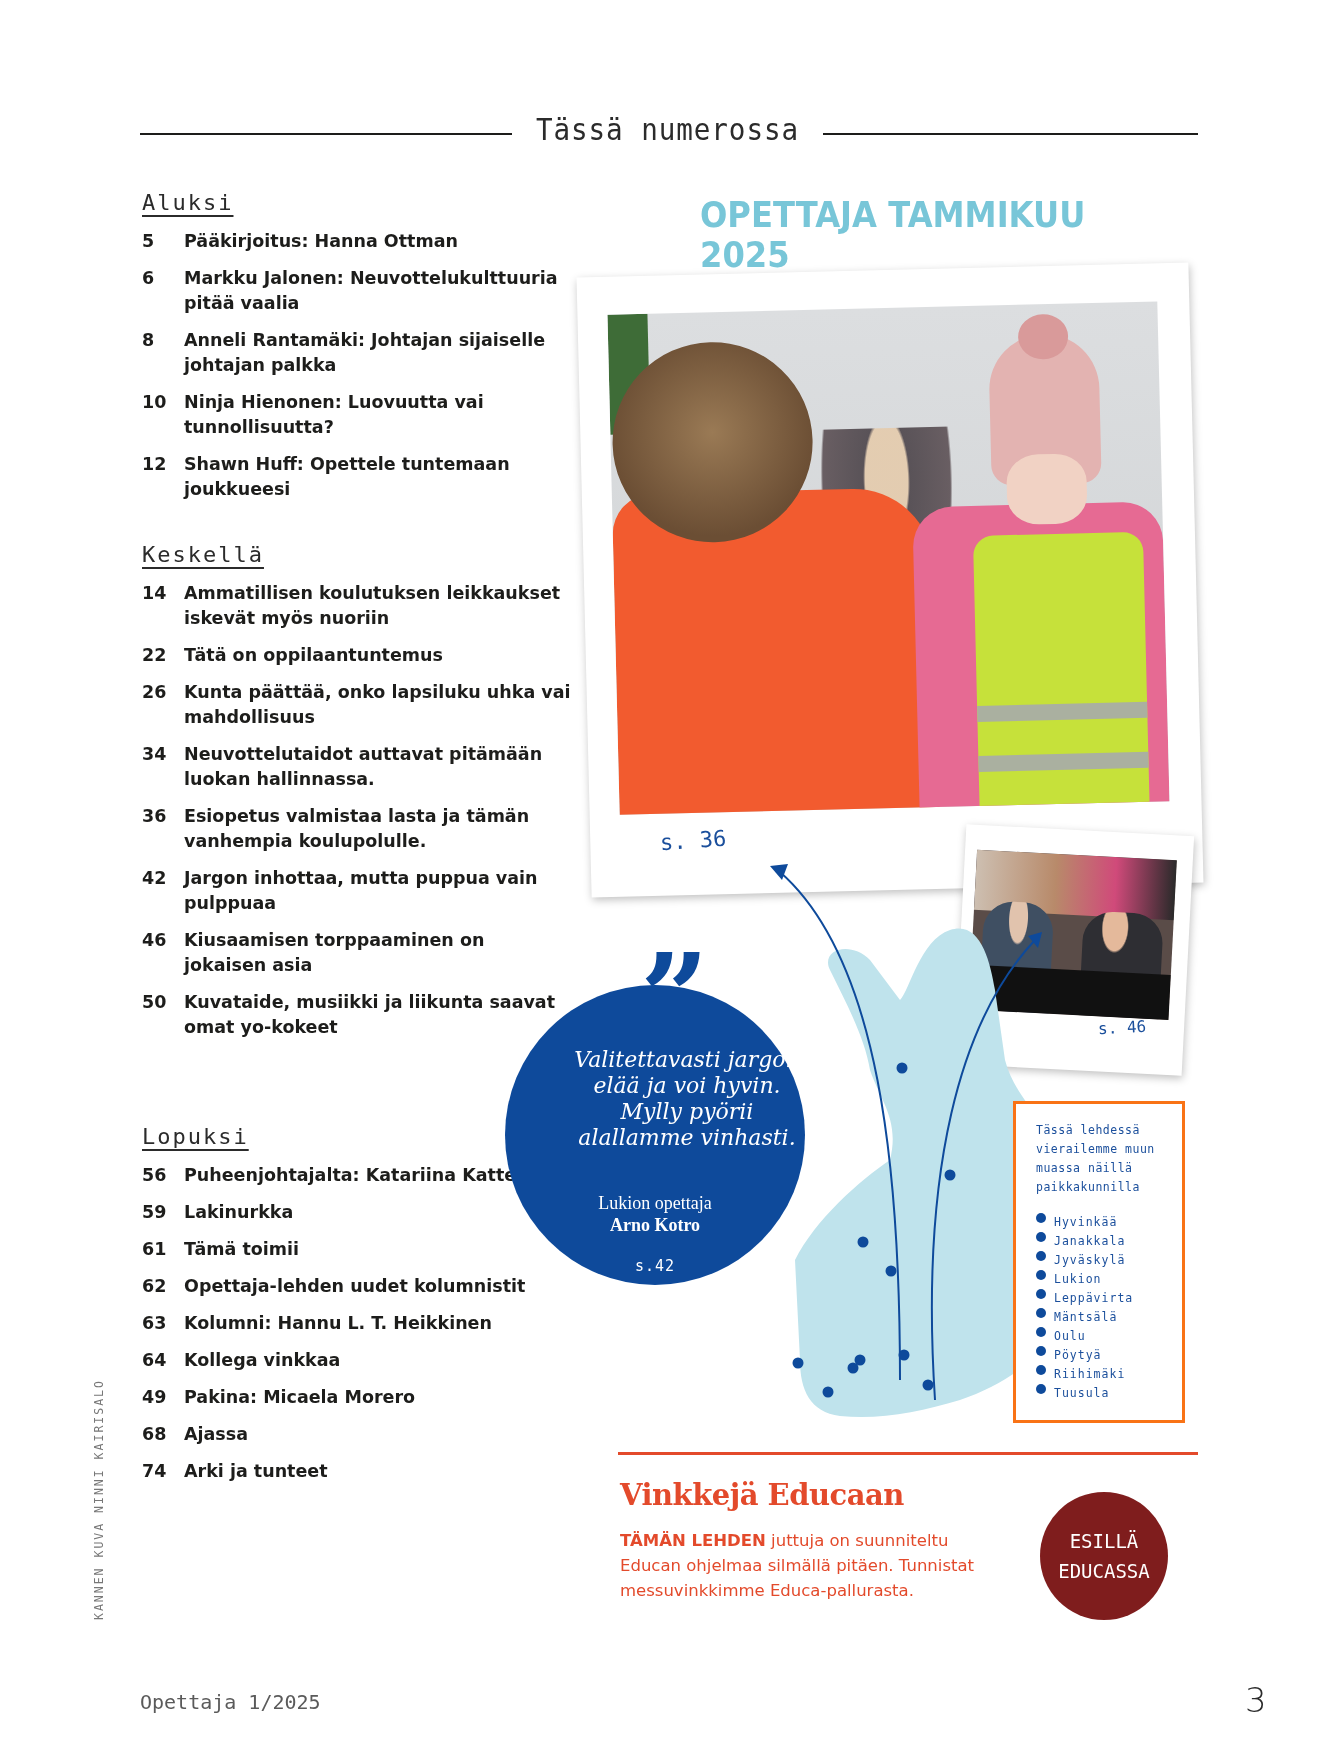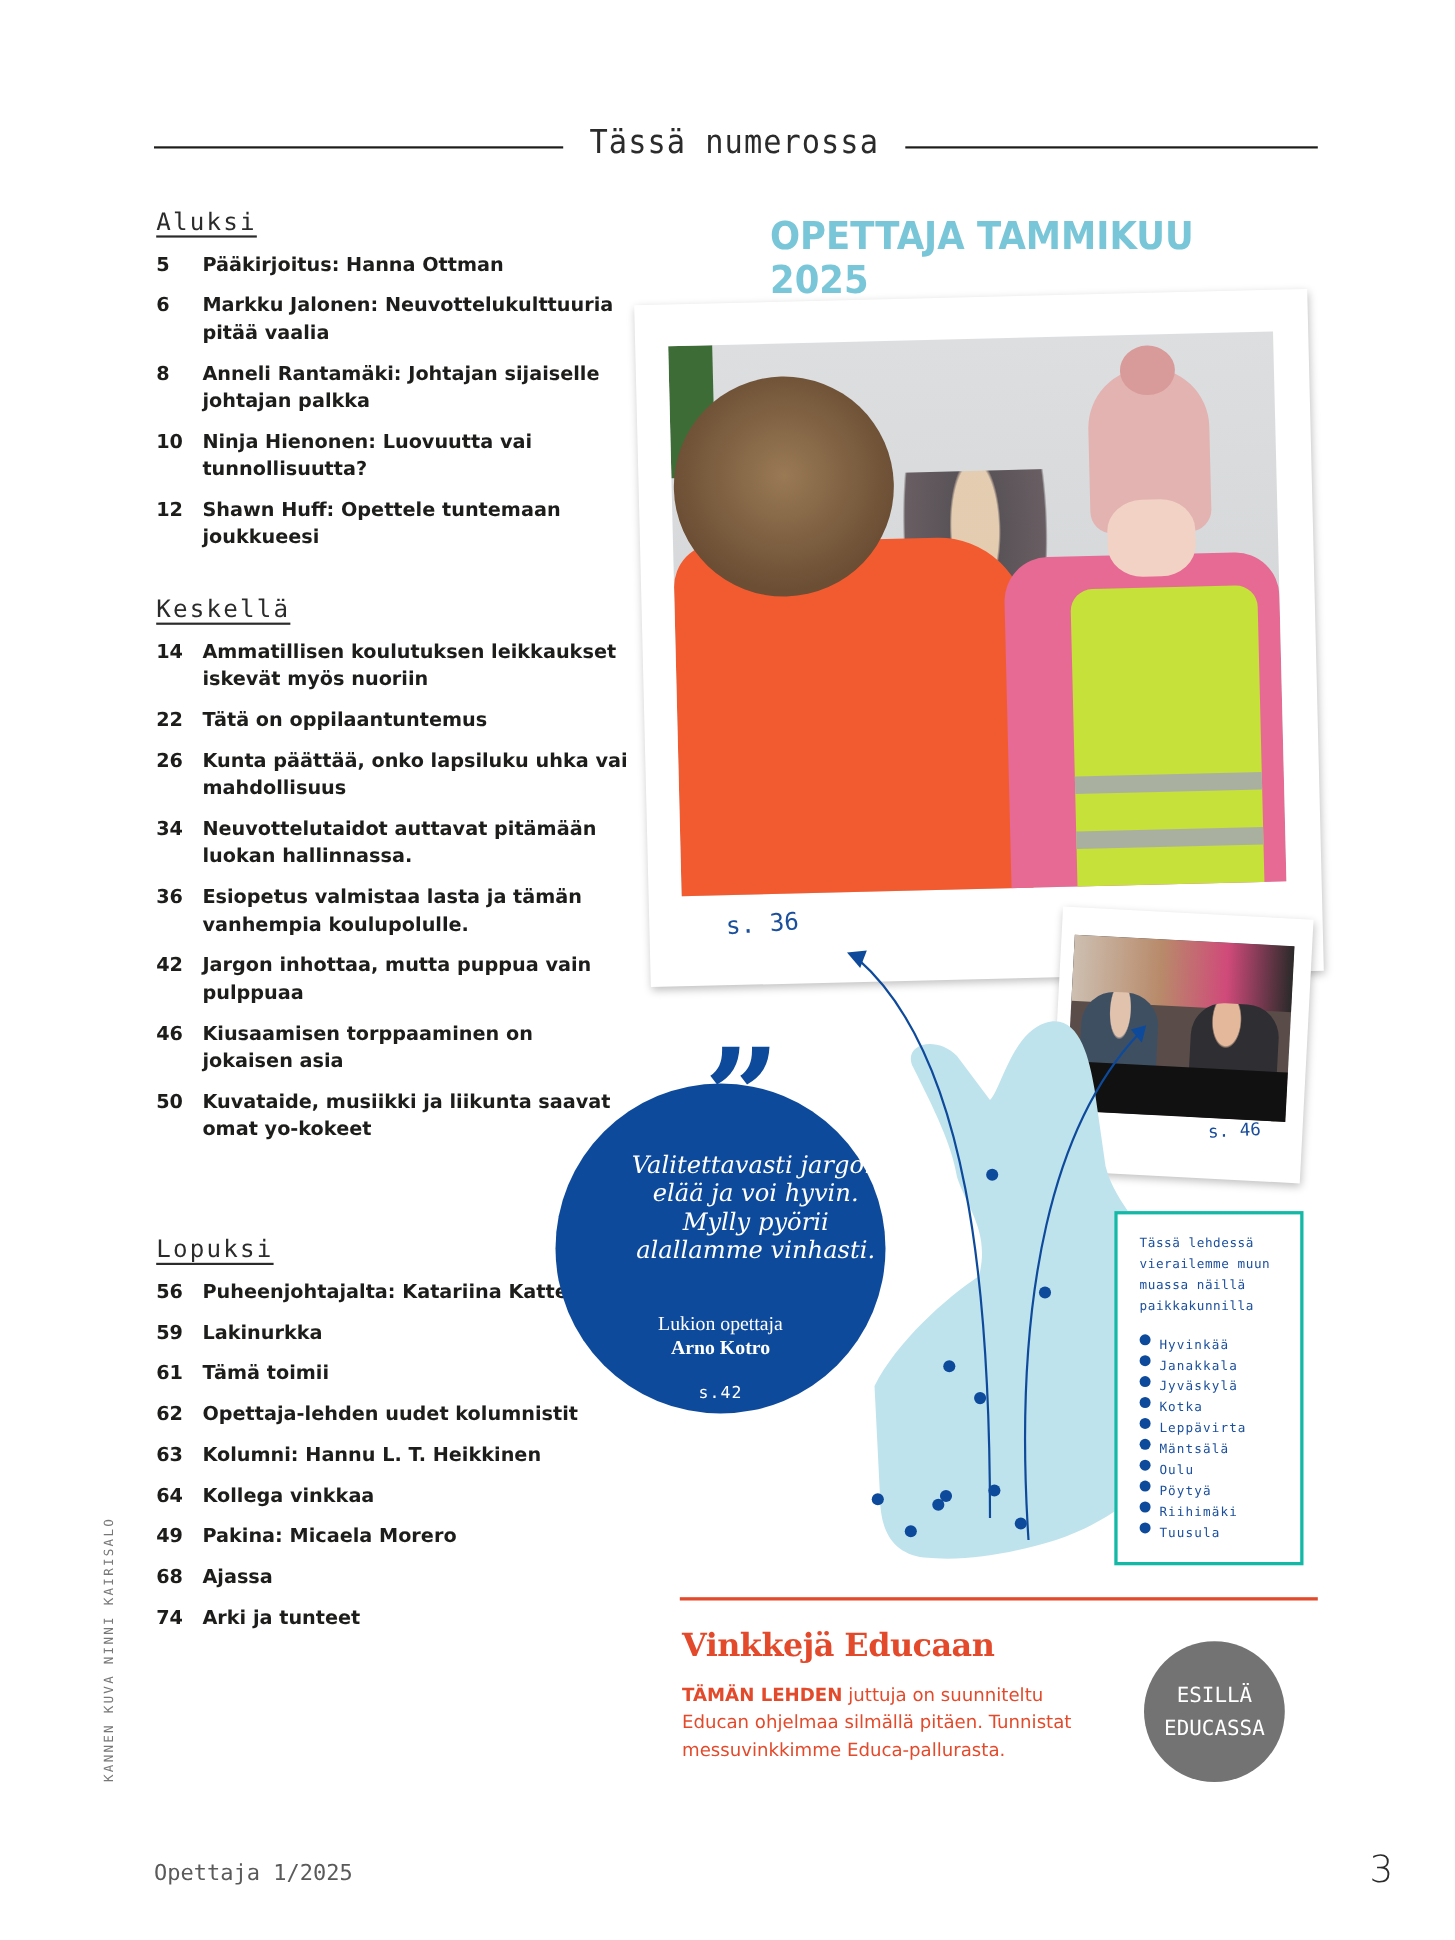--- a/index.html
+++ b/index.html
@@ -78,35 +78,35 @@
       position: absolute; left: 30px; top: 62px; width: 240px;
       font-family: "DejaVu Serif", "Liberation Serif", serif; font-style: italic; font-size: 22px; line-height: 26px; margin-left: 32px;
     }
     .quote-role { position: absolute; left: 0; top: 208px; width: 300px; font-family: "Liberation Serif", serif; font-size: 18px; }
     .quote-name { position: absolute; left: 0; top: 230px; width: 300px; font-family: "Liberation Serif", serif; font-size: 18px; font-weight: bold; }
     .quote-page { position: absolute; left: 0; top: 272px; width: 300px; font-family: "DejaVu Sans Mono", monospace; font-size: 15px; letter-spacing: 1px; }
 
     
     .loc-box {
       position: absolute; left: 1013px; top: 1101px; width: 172px; height: 322px;
-      border: 3px solid #14b8a6; background: #fff; box-sizing: border-box; padding: 17px 0 0 20px;
+      border: 3px solid #f97316; background: #fff; box-sizing: border-box; padding: 17px 0 0 20px;
       font-family: "DejaVu Sans Mono", monospace; color: #1b4f9c; font-size: 11.5px;
     }
     .loc-intro { line-height: 19px; margin-bottom: 16px; letter-spacing: 0.5px; }
     .loc-item { display: flex; align-items: flex-start; line-height: 19px; letter-spacing: 1px; }
     .loc-dot { width: 10px; height: 10px; border-radius: 50%; background: #0e4a9b; margin-right: 8px; flex: 0 0 10px; }
 
     
     .educa-rule { position: absolute; left: 618px; top: 1452px; width: 580px; height: 3px; background: #e34a2b; }
     .educa-title { position: absolute; left: 620px; top: 1478px; font-family: "DejaVu Serif", serif; font-weight: bold; font-size: 29px; color: #e34a2b; letter-spacing: -0.5px; }
     .educa-body { position: absolute; left: 620px; top: 1528px; width: 380px; font-size: 16.5px; line-height: 25px; color: #e34a2b; }
     .educa-body b { font-weight: bold; }
     .educa-badge {
       position: absolute; left: 1040px; top: 1492px; width: 128px; height: 128px; border-radius: 50%;
-      background: #737373; color: #fff; text-align: center; font-family: "DejaVu Sans Mono", monospace; font-size: 19px; line-height: 30px;
+      background: #7f1d1d; color: #fff; text-align: center; font-family: "DejaVu Sans Mono", monospace; font-size: 19px; line-height: 30px;
       box-sizing: border-box; padding-top: 34px;
     }
 
     
     .credit {
       position: absolute; left: 92px; top: 1620px; transform: rotate(-90deg); transform-origin: left top;
       font-family: "DejaVu Sans Mono", monospace; font-size: 11.5px; color: #777; letter-spacing: 2px; white-space: nowrap;
     }
     .foot-issue { position: absolute; left: 140px; top: 1690px; font-family: "DejaVu Sans Mono", monospace; font-size: 20px; color: #5a5a5a; }
     .foot-page { position: absolute; left: 1245px; top: 1680px; font-family: "DejaVu Sans", sans-serif; font-weight: 200; font-size: 34px; color: #2b2b2b; }
@@ -289,21 +289,21 @@
       <div class="loc-item">
         <span class="loc-dot"></span>
         <span>Janakkala</span>
       </div>
       <div class="loc-item">
         <span class="loc-dot"></span>
         <span>Jyväskylä</span>
       </div>
       <div class="loc-item">
         <span class="loc-dot"></span>
-        <span>Kotka</span>
+        <span>Lukion</span>
       </div>
       <div class="loc-item">
         <span class="loc-dot"></span>
         <span>Leppävirta</span>
       </div>
       <div class="loc-item">
         <span class="loc-dot"></span>
         <span>Mäntsälä</span>
       </div>
       <div class="loc-item">

